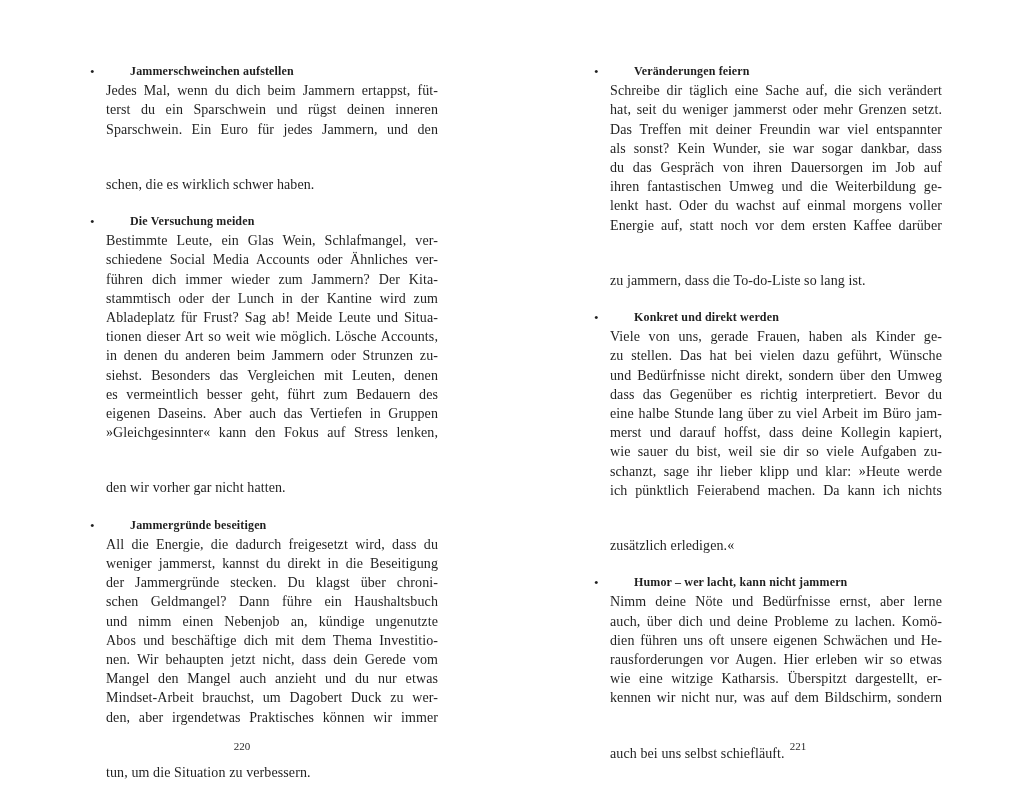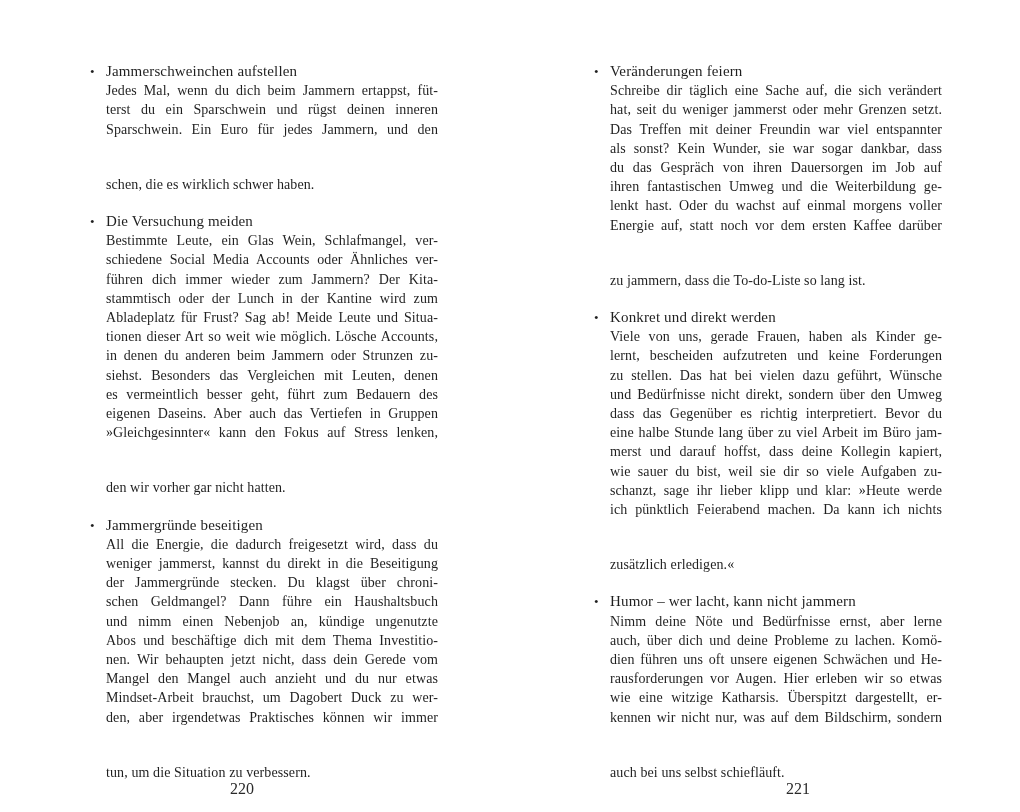--- a/index.html
+++ b/index.html
@@ -34,46 +34,46 @@
   }
   .bullet {
     position: absolute;
     left: 0px;
     top: 0px;
     font-size: 13px;
     line-height: 19.2px;
     color: #1f1f1f;
   }
   .section-title {
-    font-weight: 400;
-    font-size: 15px;
+    font-weight: 700;
+    font-size: 12px;
     line-height: 19.2px;
     letter-spacing: 0.15px;
     white-space: nowrap;
+    margin-left: 24px;
   }
   .text-line {
     font-size: 14px;
     line-height: 19.2px;
     text-align: justify;
     text-align-last: justify;
     text-justify: inter-word;
     letter-spacing: 0.1px;
   }
   .text-line.last {
     text-align-last: left;
     margin-top: 36px;
   }
   .folio {
     position: absolute;
     top: 740px;
     width: 60px;
     text-align: center;
-    font-size: 16px;
+    font-size: 11px;
     color: #2a2a2a;
-    margin-top: 40px;
   }
   #folio-left  { left: 212px; }
   #folio-right { left: 768px; text-align: center; }
 </style>
 </head>
 <body>
 
 <div class="book-spread">
   <div class="column" id="col-left">
       <div class="section">
@@ -127,21 +127,20 @@
         <div class="text-line">du das Gespräch von ihren Dauersorgen im Job auf</div>
         <div class="text-line">ihren fantastischen Umweg und die Weiterbildung ge-</div>
         <div class="text-line">lenkt hast. Oder du wachst auf einmal morgens voller</div>
         <div class="text-line">Energie auf, statt noch vor dem ersten Kaffee darüber</div>
         <div class="text-line last">zu jammern, dass die To-do-Liste so lang ist.</div>
       </div>
       <div class="section">
         <span class="bullet">•</span>
         <div class="section-title">Konkret und direkt werden</div>
         <div class="text-line">Viele von uns, gerade Frauen, haben als Kinder ge-</div>
-        <div class="text-line">lernt, bescheiden aufzutreten und keine Forderungen</div>
         <div class="text-line">zu stellen. Das hat bei vielen dazu geführt, Wünsche</div>
         <div class="text-line">und Bedürfnisse nicht direkt, sondern über den Umweg</div>
         <div class="text-line">dass das Gegenüber es richtig interpretiert. Bevor du</div>
         <div class="text-line">eine halbe Stunde lang über zu viel Arbeit im Büro jam-</div>
         <div class="text-line">merst und darauf hoffst, dass deine Kollegin kapiert,</div>
         <div class="text-line">wie sauer du bist, weil sie dir so viele Aufgaben zu-</div>
         <div class="text-line">schanzt, sage ihr lieber klipp und klar: »Heute werde</div>
         <div class="text-line">ich pünktlich Feierabend machen. Da kann ich nichts</div>
         <div class="text-line last">zusätzlich erledigen.«</div>
       </div>

